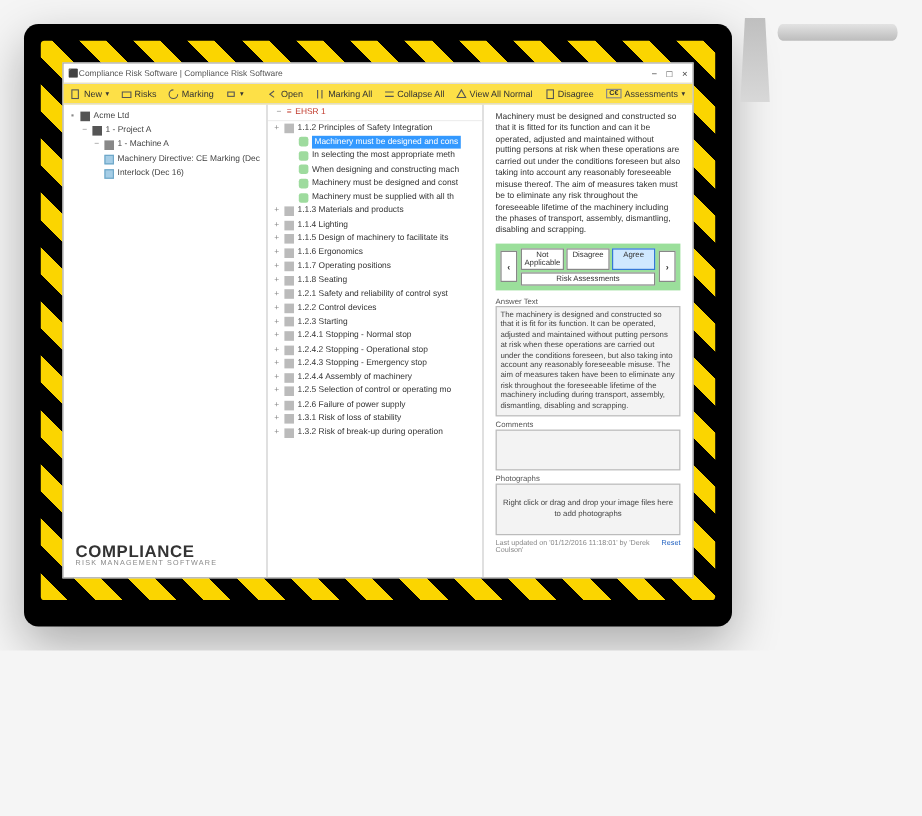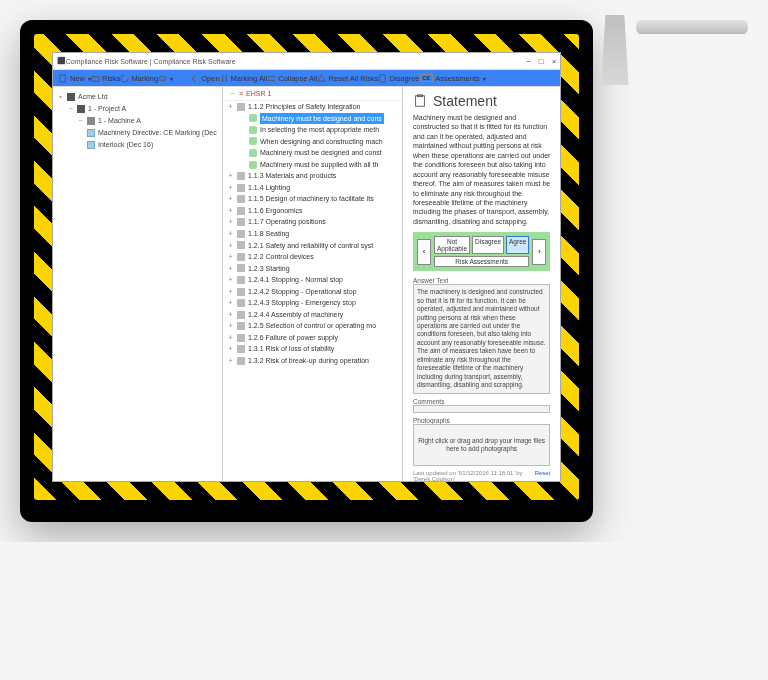--- a/index.html
+++ b/index.html
@@ -4,21 +4,21 @@
 <style>
 *{box-sizing:border-box;margin:0;padding:0;font-family:"Segoe UI",Arial,sans-serif}
 body{background:#f5f5f5;display:flex;justify-content:center;padding:20px}
 .monitor{width:700px;background:#000;border-radius:12px;padding:14px 14px 22px 14px;box-shadow:0 15px 40px rgba(0,0,0,.3);position:relative}
 .screen{background:repeating-linear-gradient(45deg,#fbd500 0 16px,#000 16px 32px);padding:18px;border-radius:3px}
 .app{background:#fff;font-size:7.5px;color:#333;height:430px;display:flex;flex-direction:column;border:1px solid #aaa}
 .titlebar{display:flex;align-items:center;height:16px;padding:0 4px;font-size:7px;color:#555}
 .titlebar .t{flex:1}
 .winbtns{display:flex;gap:8px;font-size:8px;color:#444}
 .winbtns span{cursor:pointer}
-.toolbar{display:flex;align-items:center;height:18px;padding:2px 6px;border-top:1px solid #ddd;border-bottom:1px solid #ddd;font-size:7.5px;background:#3b82f6;white-space:nowrap;overflow:hidden}
+.toolbar{display:flex;align-items:center;height:18px;padding:2px 6px;border-top:1px solid #ddd;border-bottom:1px solid #ddd;gap:10px;font-size:7.5px;background:#fde047;white-space:nowrap;overflow:hidden}
 .tbtn{display:flex;align-items:center;gap:2px;cursor:pointer;color:#333}
 .tbtn svg{width:9px;height:9px}
 .caret{font-size:6px;margin-left:1px}
 .ce{border:1px solid #888;padding:0 2px;font-weight:bold;font-size:6px}
 .body{flex:1;display:flex;overflow:hidden}
 .col{border-right:1px solid #ccc;overflow:hidden;display:flex;flex-direction:column}
 .col1{width:170px;position:relative}
 .col2{width:180px}
 .col3{flex:1;padding:6px 10px;display:flex;flex-direction:column;overflow:hidden}
 .tree{padding:4px 4px;font-size:7px;color:#444;line-height:1.7}
@@ -118,21 +118,21 @@
   <span class="tbtn">
             <svg viewBox="0 0 10 10">
               <path d="M1 3h8M1 7h8" stroke="#555"></path>
             </svg>
             <span>Collapse All</span>
           </span>
   <span class="tbtn">
             <svg viewBox="0 0 10 10">
               <path d="M5 1L9 8H1z" fill="none" stroke="#555"></path>
             </svg>
-            <span>Reset All Risks</span>
+            <span>View All Normal</span>
           </span>
   <span class="tbtn">
             <svg viewBox="0 0 10 10">
               <rect x="2" y="1" width="6" height="8" fill="none" stroke="#555"></rect>
             </svg>
             <span>Disagree</span>
           </span>
   <span class="tbtn">
             <span class="ce">C€</span>
             <span>Assessments</span>
@@ -160,20 +160,24 @@
               </div>
       <div class="nd l3">
                 <span class="ic doc"></span>
                 <span>Machinery Directive: CE Marking (Dec 16)</span>
               </div>
       <div class="nd l3">
                 <span class="ic doc"></span>
                 <span>Interlock (Dec 16)</span>
               </div>
     </div>
+    <div class="brand">
+      <div>COMPLIANCE</div>
+      <div class="sub">RISK MANAGEMENT SOFTWARE</div>
+    </div>
   </div>
 
   <div class="col col2">
     <div class="hdr">
               <span class="exp">−</span>
               <span>≡</span>
               <span>EHSR 1</span>
             </div>
     <div class="ehsr-list" id="ehsr">
               <div class="nd ">
@@ -288,27 +292,20 @@
               </div>
               <div class="nd ">
                 <span class="exp">+</span>
                 <span class="pg"></span>
                 <span>1.3.2 Risk of break-up during operation</span>
               </div>
             </div>
   </div>
 
   <div class="col3">
-    <div class="statement-head">
-      <svg viewBox="0 0 16 16">
-                <rect x="3" y="2" width="10" height="12" fill="none" stroke="#555"></rect>
-                <rect x="5" y="1" width="6" height="2" fill="none" stroke="#555"></rect>
-              </svg>
-      <span>Statement</span>
-    </div>
     <div class="stmt-text">Machinery must be  designed and constructed so that it is fitted for its function and can it be operated, adjusted and maintained without putting persons at risk when these operations are carried out under the conditions foreseen but also taking into account any reasonably foreseeable misuse thereof. The aim of measures taken must be to eliminate any risk throughout the foreseeable lifetime of the machinery including the phases of transport, assembly, dismantling, disabling and scrapping.</div>
     <div class="agree-box">
       <div class="arrow-btn">‹</div>
       <div class="agree-mid">
         <div class="agree-row">
           <div class="agree-btn">Not Applicable</div>
           <div class="agree-btn">Disagree</div>
           <div class="agree-btn sel2">Agree</div>
         </div>
         <div class="agree-row">

